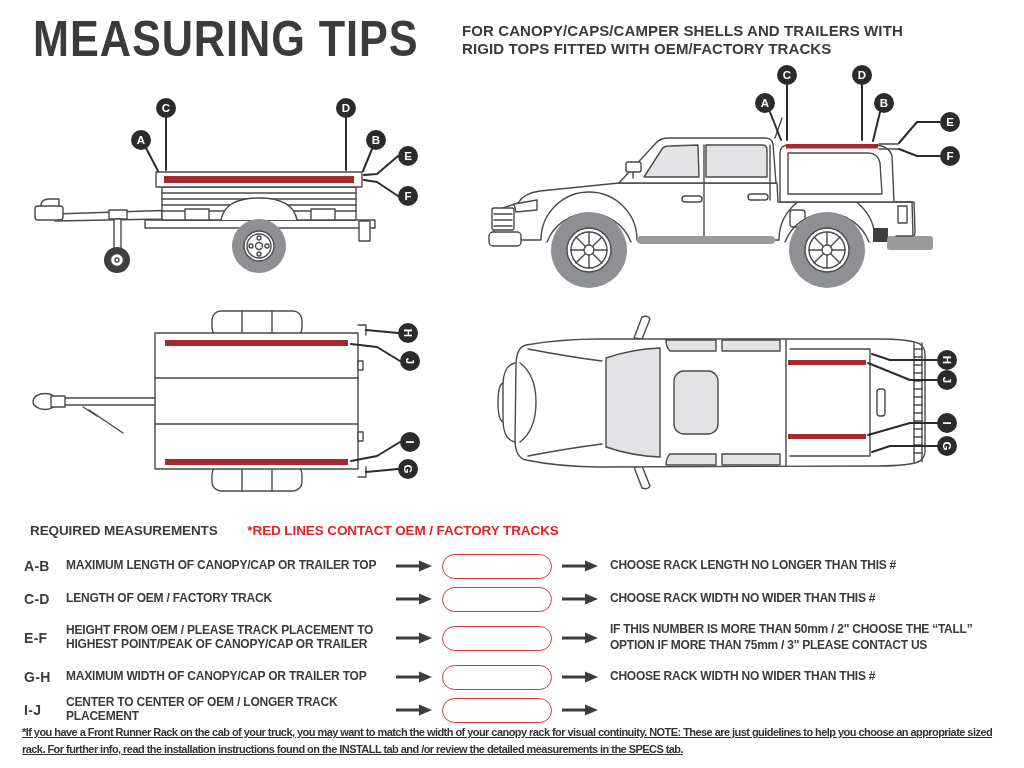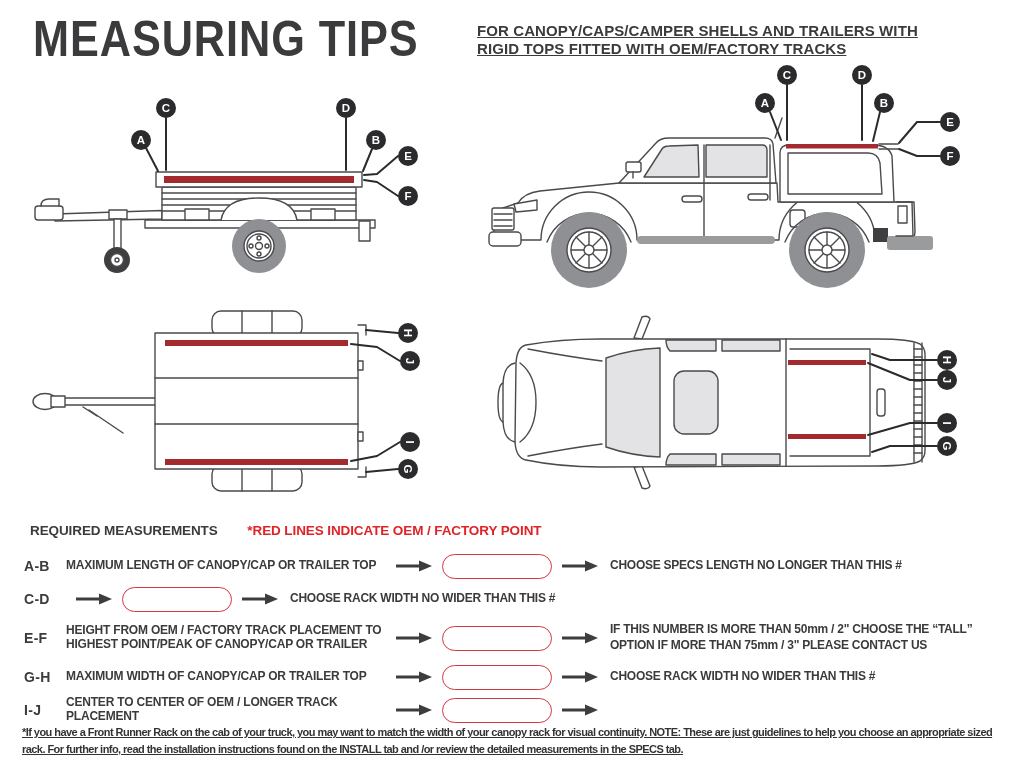--- a/index.html
+++ b/index.html
@@ -7,24 +7,23 @@
   body { font-family:"Liberation Sans", sans-serif; color:#3b3b3d; }
   .page { position:relative; width:1024px; height:768px; background:#fff; overflow:hidden; }
 
   .title {
     position:absolute; left:33px; top:14px;
     font-size:46px; font-weight:bold; letter-spacing:1px; line-height:1;
     color:#3b3b3d; transform:scaleX(0.94) scaleY(1.08); transform-origin:left top;
     white-space:nowrap;
   }
   .subtitle {
-    position:absolute; left:477px; top:22px; width:445px;
+    position:absolute; left:462px; top:22px; width:445px;
     font-size:15px; font-weight:bold; line-height:1.2; letter-spacing:0.1px;
     color:#3b3b3d;
-    text-decoration:underline;
   }
 
   .diagram { position:absolute; }
   .d-trailer-side { left:25px;  top:88px; }
   .d-truck-side   { left:485px; top:60px; }
   .d-trailer-top  { left:25px;  top:303px; }
   .d-truck-top    { left:490px; top:305px; }
 
   .ln path, .ln rect, .ln circle, .ln ellipse, .ln line {
     stroke:#4a4a4c; stroke-width:1.4; fill:none;
@@ -294,65 +293,66 @@
         <text x="457" y="122">I</text>
     </g>
     <g class="badge" transform="rotate(90 457 141)">
       <circle cx="457" cy="141" r="10"></circle>
         <text x="457" y="145">G</text>
     </g>
   </svg>
 
   <div class="legend">
     <span>REQUIRED MEASUREMENTS</span>
-    <span class="red">*RED LINES INDICATE OEM / FACTORY POINT</span>
+    <span class="red">*RED LINES CONTACT OEM / FACTORY TRACKS</span>
   </div>
 
   <div class="rows">
 
     <div class="mrow">
       <div class="code">A-B</div>
       <div class="desc">MAXIMUM  LENGTH OF CANOPY/CAP OR TRAILER TOP</div>
       <div class="arrowcol">
           <svg width="38" height="12" viewBox="0 0 38 12">
             <line x1="1" y1="6" x2="25" y2="6" stroke="#3d3d3f" stroke-width="3"></line>
             <polygon points="24,0.5 37,6 24,11.5" fill="#3d3d3f"></polygon>
           </svg>
         </div>
       <div class="inputbox"></div>
       <div class="arrowcol">
           <svg width="38" height="12" viewBox="0 0 38 12">
             <line x1="1" y1="6" x2="25" y2="6" stroke="#3d3d3f" stroke-width="3"></line>
             <polygon points="24,0.5 37,6 24,11.5" fill="#3d3d3f"></polygon>
           </svg>
         </div>
-      <div class="result">CHOOSE SPECS LENGTH NO LONGER THAN THIS #</div>
+      <div class="result">CHOOSE RACK LENGTH NO LONGER THAN THIS #</div>
     </div>
 
     <div class="mrow">
       <div class="code">C-D</div>
+      <div class="desc">LENGTH OF OEM / FACTORY TRACK</div>
       <div class="arrowcol">
           <svg width="38" height="12" viewBox="0 0 38 12">
             <line x1="1" y1="6" x2="25" y2="6" stroke="#3d3d3f" stroke-width="3"></line>
             <polygon points="24,0.5 37,6 24,11.5" fill="#3d3d3f"></polygon>
           </svg>
         </div>
       <div class="inputbox"></div>
       <div class="arrowcol">
           <svg width="38" height="12" viewBox="0 0 38 12">
             <line x1="1" y1="6" x2="25" y2="6" stroke="#3d3d3f" stroke-width="3"></line>
             <polygon points="24,0.5 37,6 24,11.5" fill="#3d3d3f"></polygon>
           </svg>
         </div>
       <div class="result">CHOOSE RACK WIDTH NO WIDER THAN THIS #</div>
     </div>
 
     <div class="mrow tall">
       <div class="code">E-F</div>
-      <div class="desc">HEIGHT FROM OEM / FACTORY TRACK PLACEMENT TO HIGHEST POINT/PEAK OF CANOPY/CAP OR TRAILER</div>
+      <div class="desc">HEIGHT FROM OEM / PLEASE TRACK PLACEMENT TO HIGHEST POINT/PEAK OF CANOPY/CAP OR TRAILER</div>
       <div class="arrowcol">
           <svg width="38" height="12" viewBox="0 0 38 12">
             <line x1="1" y1="6" x2="25" y2="6" stroke="#3d3d3f" stroke-width="3"></line>
             <polygon points="24,0.5 37,6 24,11.5" fill="#3d3d3f"></polygon>
           </svg>
         </div>
       <div class="inputbox"></div>
       <div class="arrowcol">
           <svg width="38" height="12" viewBox="0 0 38 12">
             <line x1="1" y1="6" x2="25" y2="6" stroke="#3d3d3f" stroke-width="3"></line>

